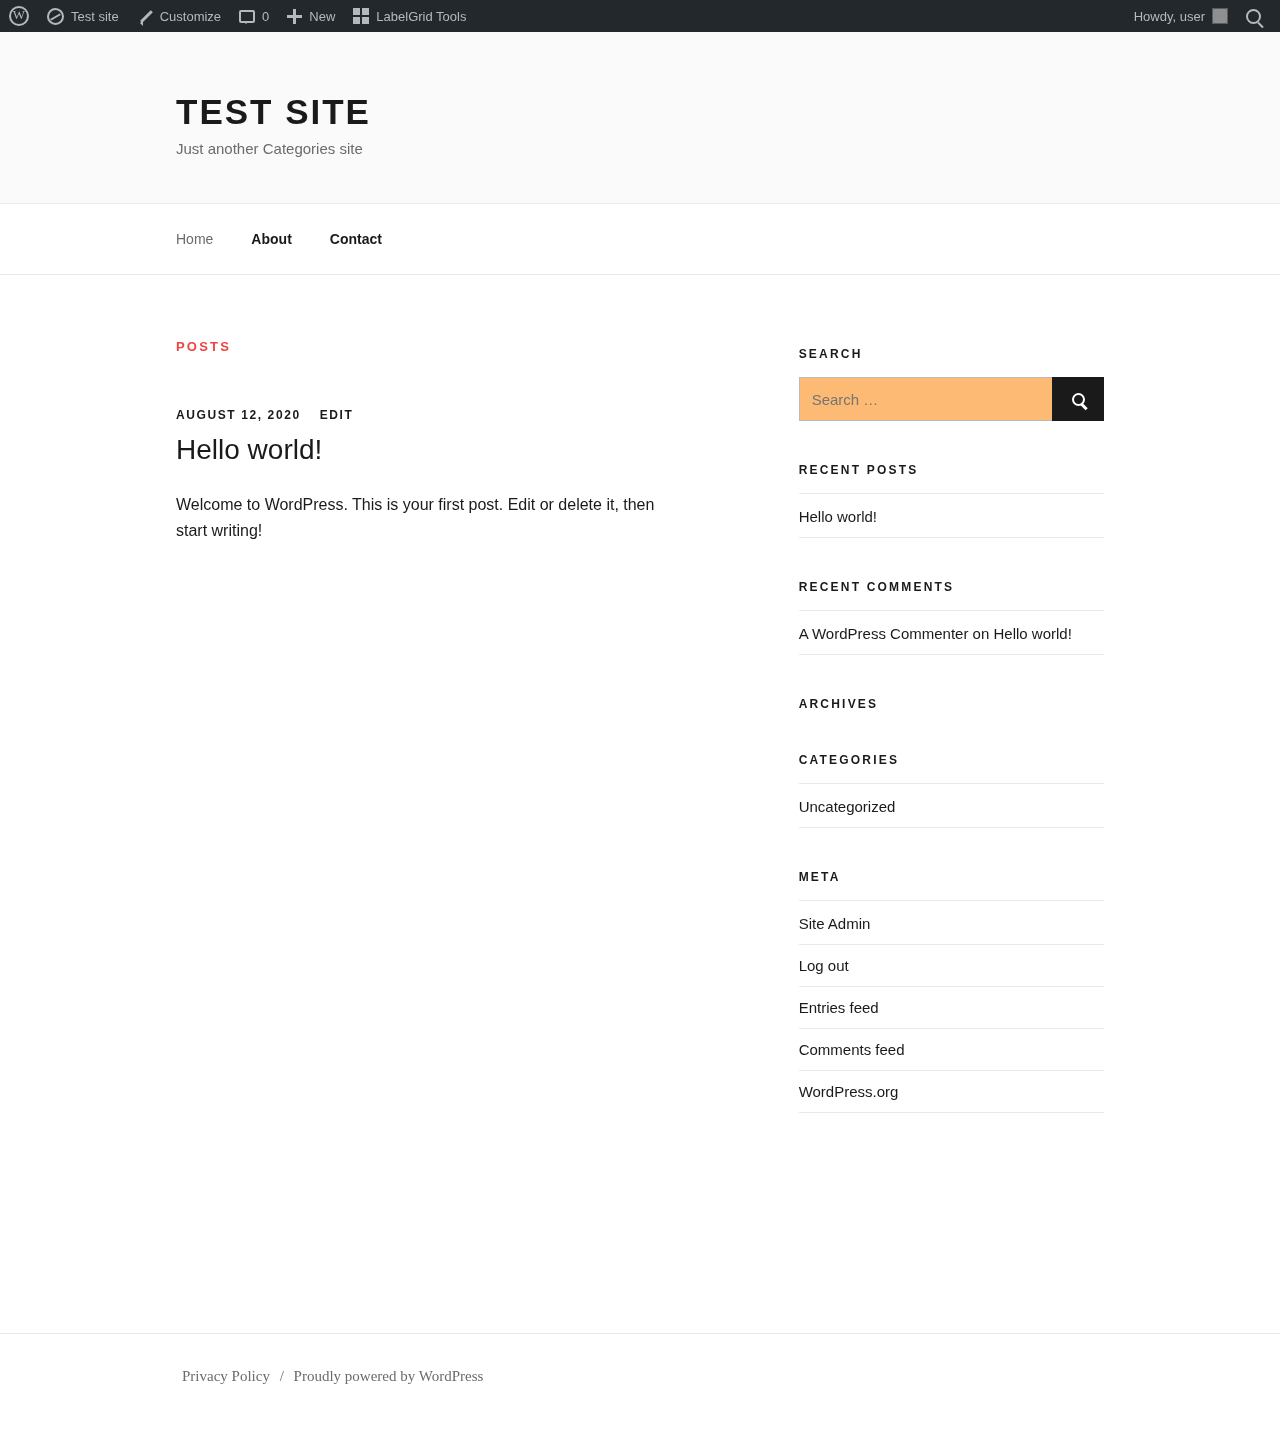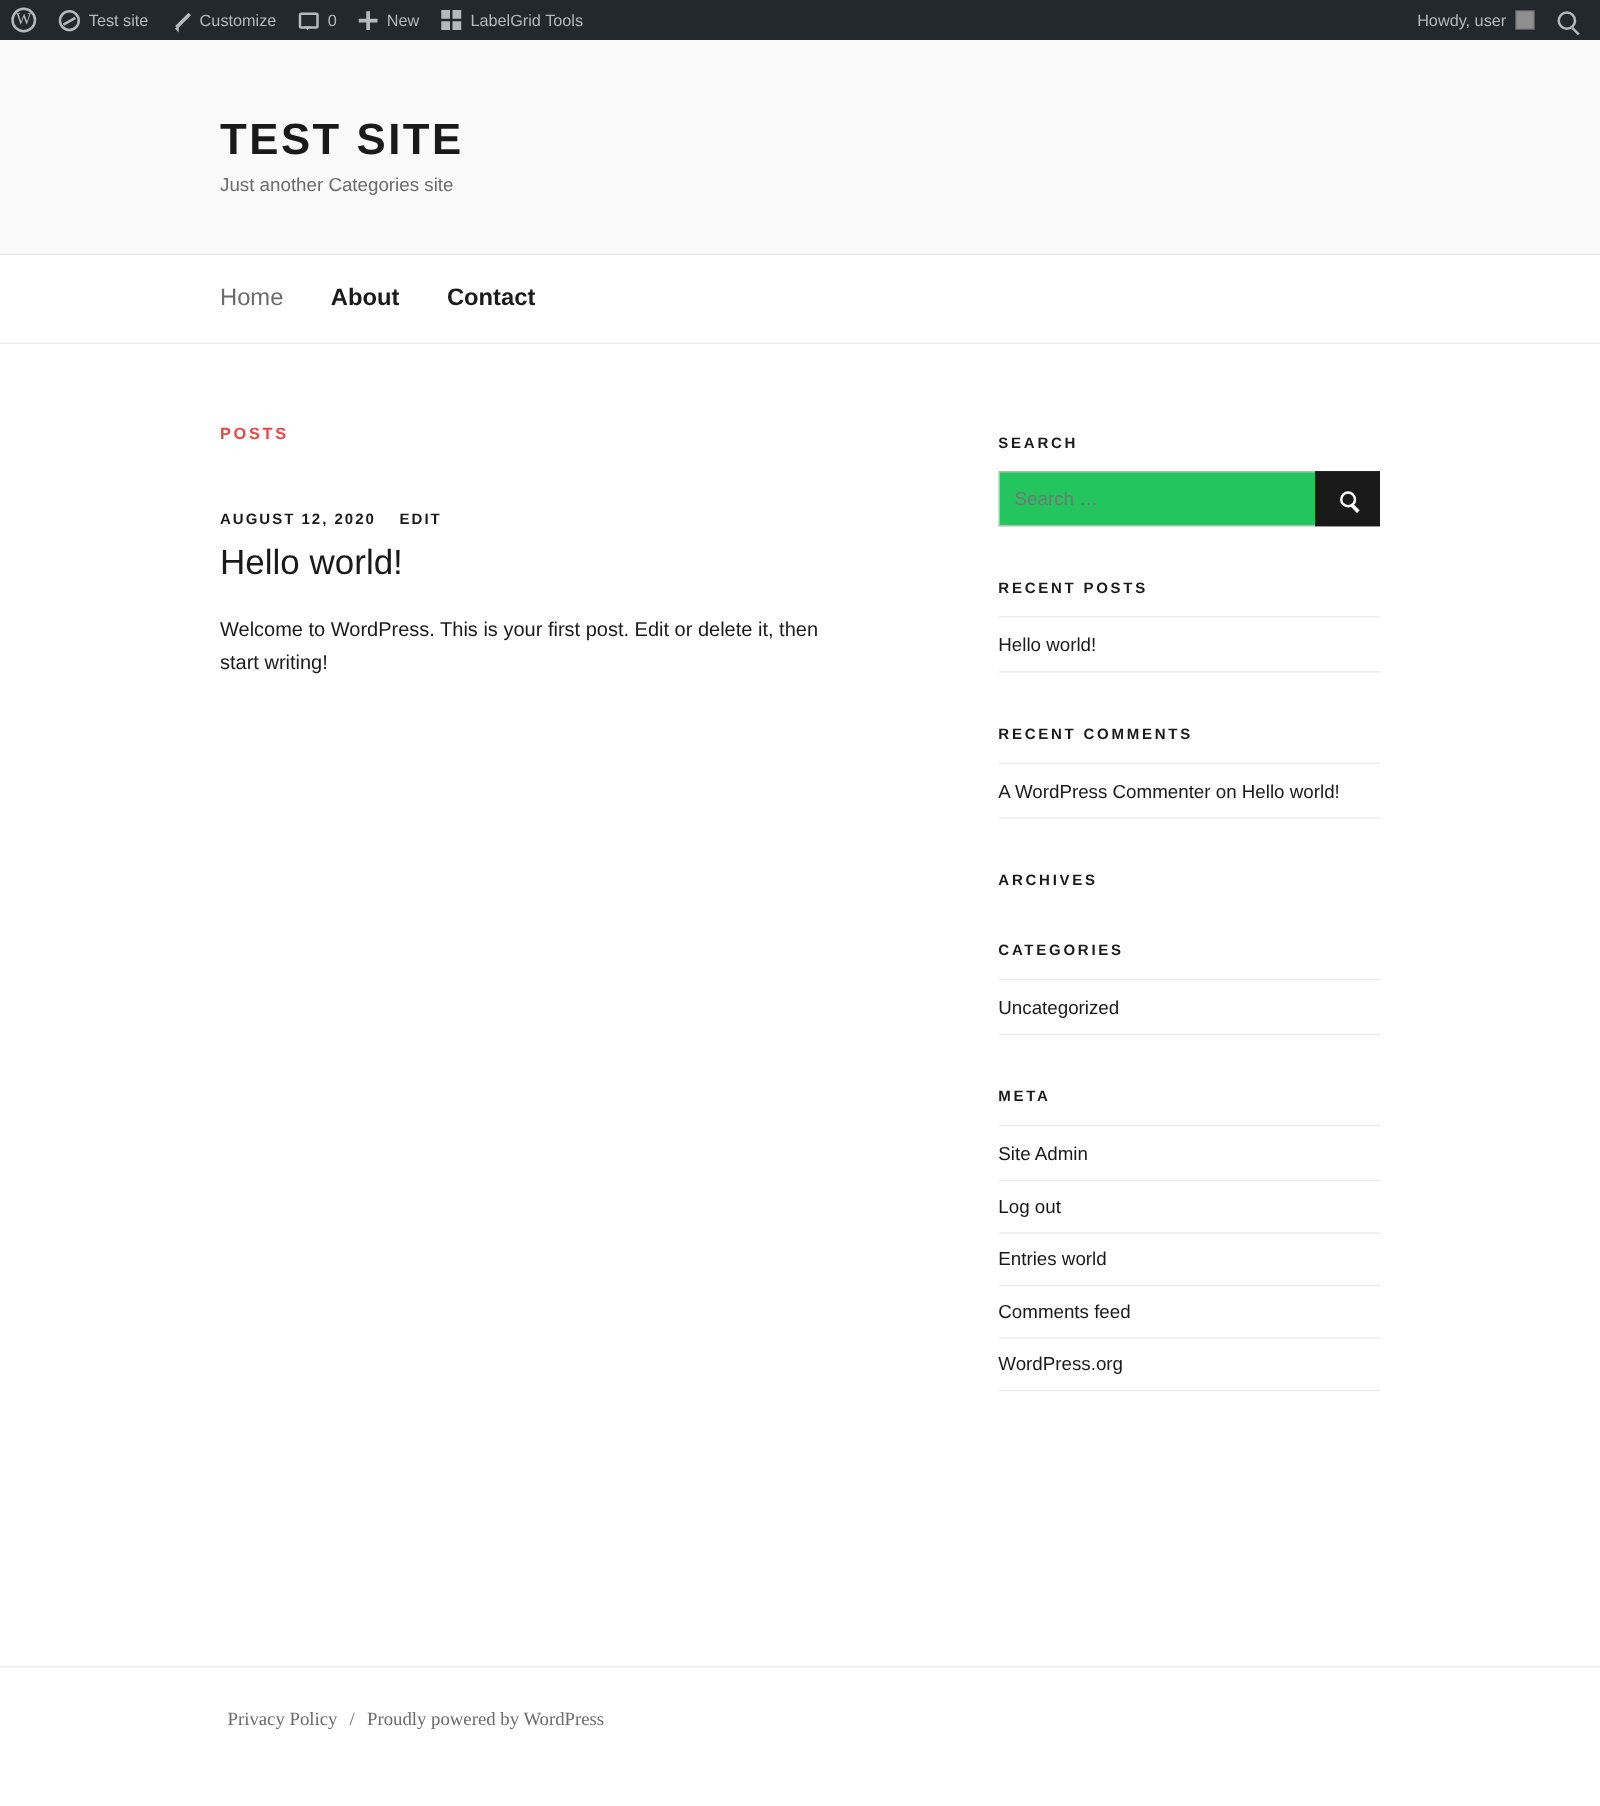--- a/index.html
+++ b/index.html
@@ -163,21 +163,21 @@
     list-style: none;
     margin: 0;
     padding: 0 88px;
     width: 1104px;
     margin: 0 auto;
     display: flex;
     align-items: center;
     height: 70px;
     gap: 38px;
   }
-  #site-nav li { font-size: 19px; }
+  #site-nav li { font-size: 14px; }
   #site-nav li a {
     text-decoration: none;
     color: #1a1a1a;
     font-weight: bold;
     cursor: pointer;
   }
   #site-nav li.current a { color: #6b6b6b; font-weight: normal; }
 
   
   #content {
@@ -238,21 +238,21 @@
   .search-input {
     flex: 1 1 auto;
     height: 44px;
     border: 1px solid #bbb;
     border-right: none;
     padding: 0 12px;
     font-size: 15px;
     font-family: "Liberation Sans", sans-serif;
     color: #444;
     outline: none;
-    background: #22c55e;
+    background: #fdba74;
   }
   .search-submit {
     width: 52px; height: 44px;
     background: #1a1a1a;
     border: 1px solid #1a1a1a;
     cursor: pointer;
     display: flex; align-items: center; justify-content: center;
   }
   .search-glyph {
     width: 13px; height: 13px;
@@ -421,21 +421,21 @@
     <section class="widget">
       <h3 class="widget-title">Meta</h3>
       <ul>
         <li>
           <a>Site Admin</a>
         </li>
         <li>
           <a>Log out</a>
         </li>
         <li>
-          <a>Entries world</a>
+          <a>Entries feed</a>
         </li>
         <li>
           <a>Comments feed</a>
         </li>
         <li>
           <a>WordPress.org</a>
         </li>
       </ul>
     </section>
 

